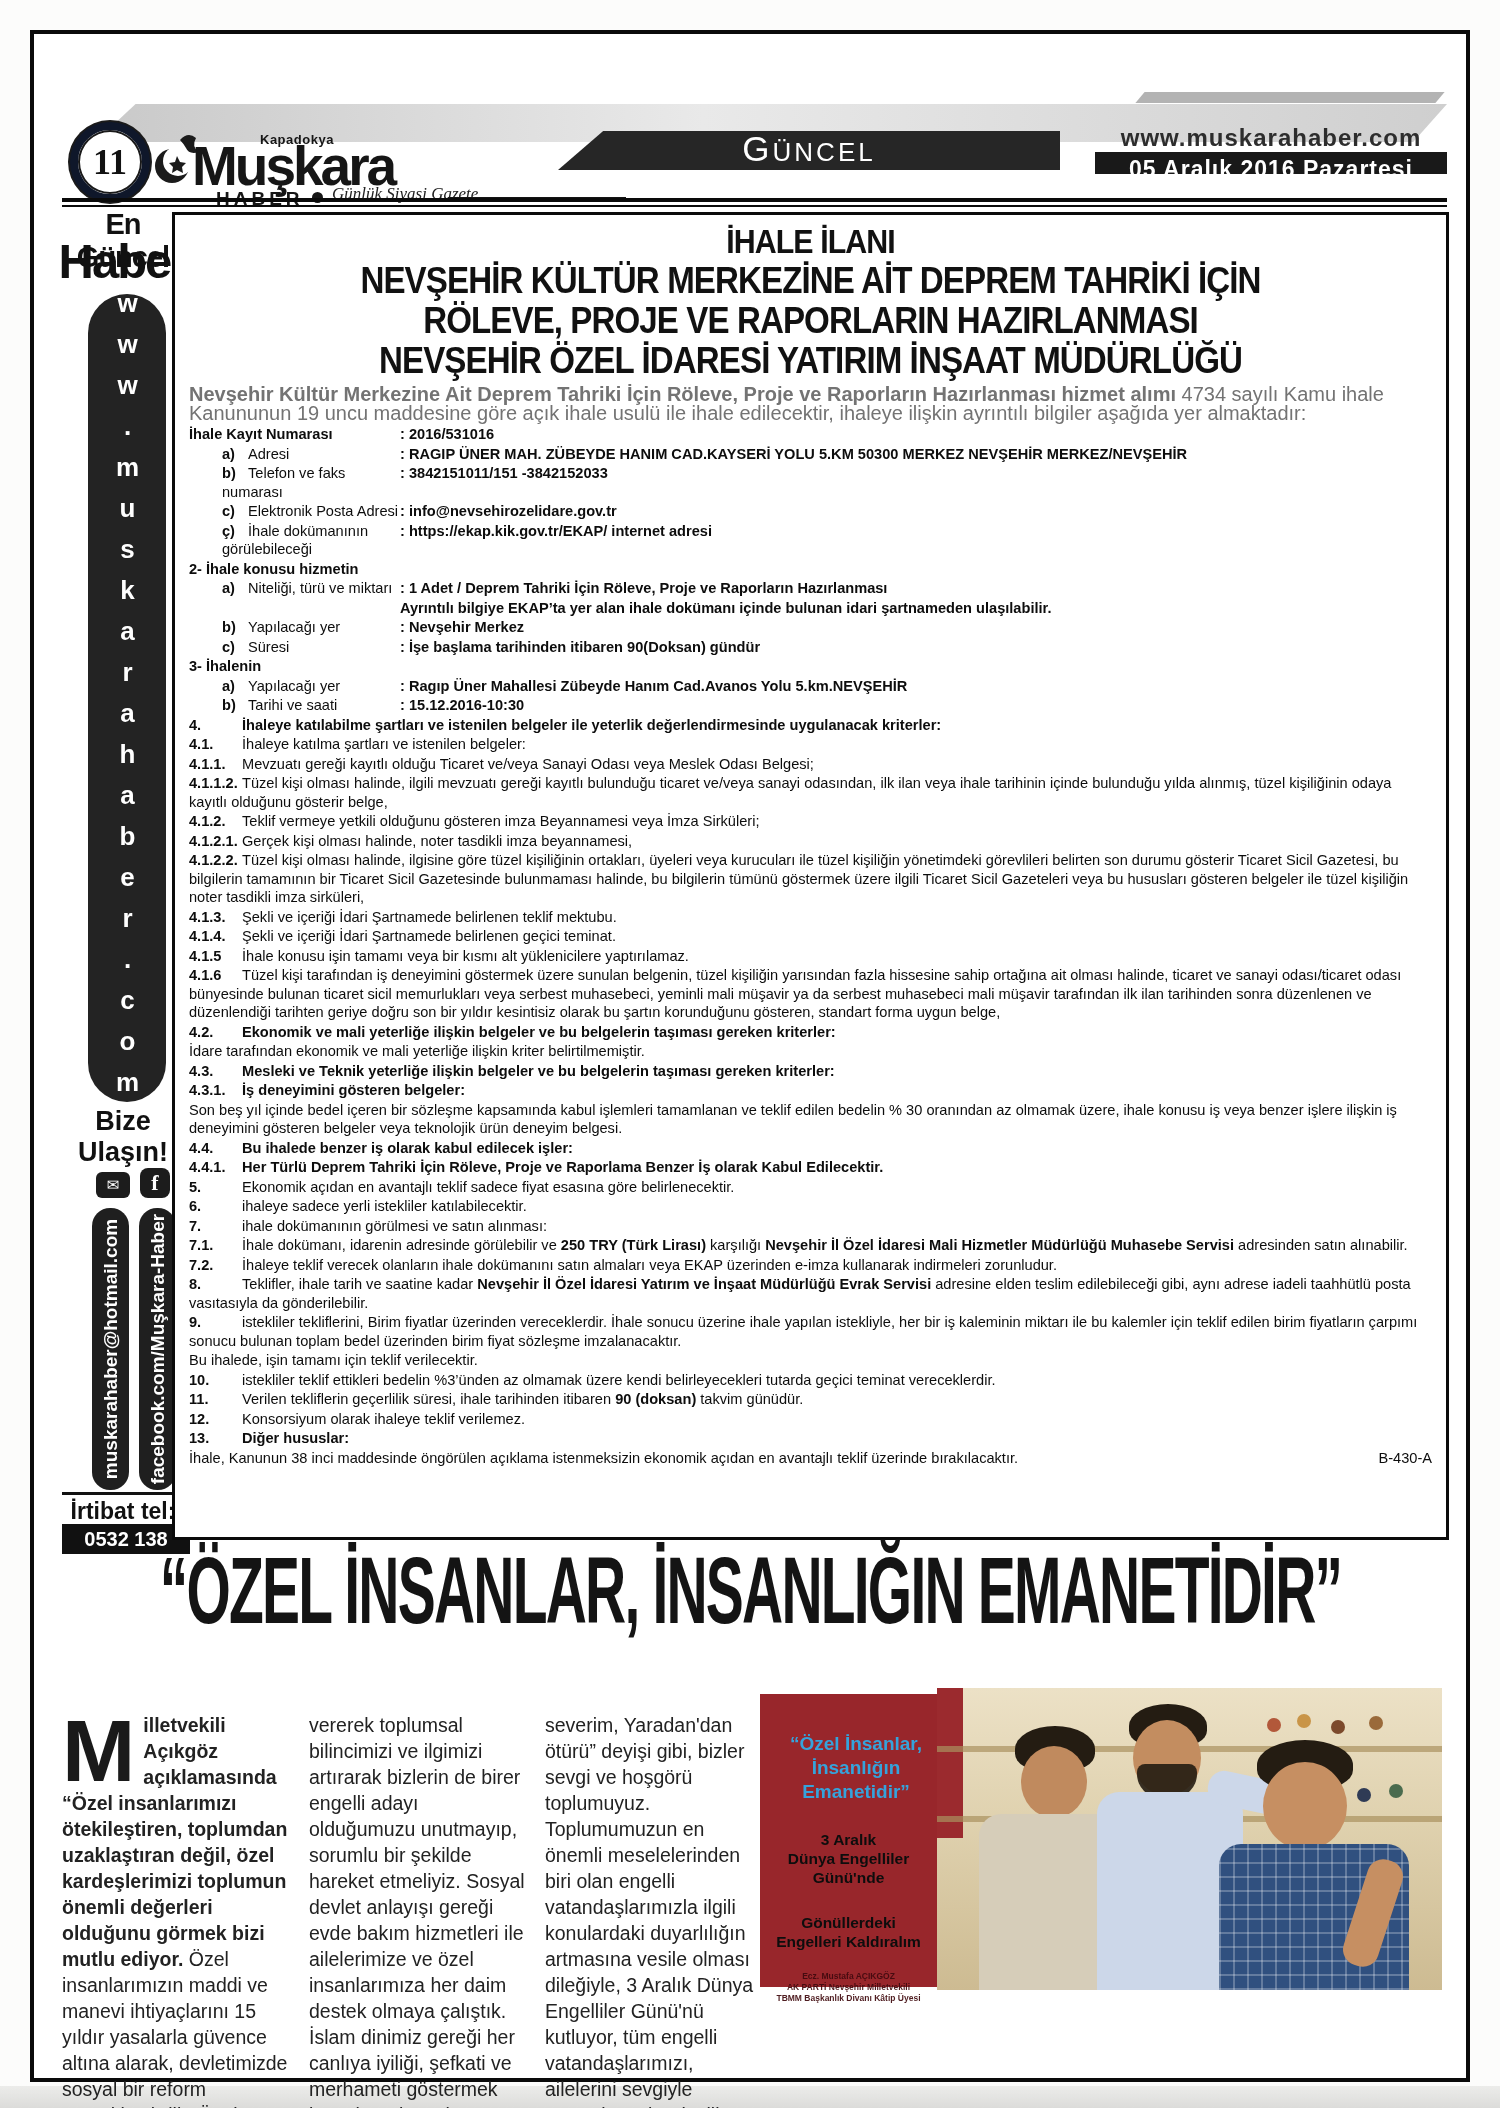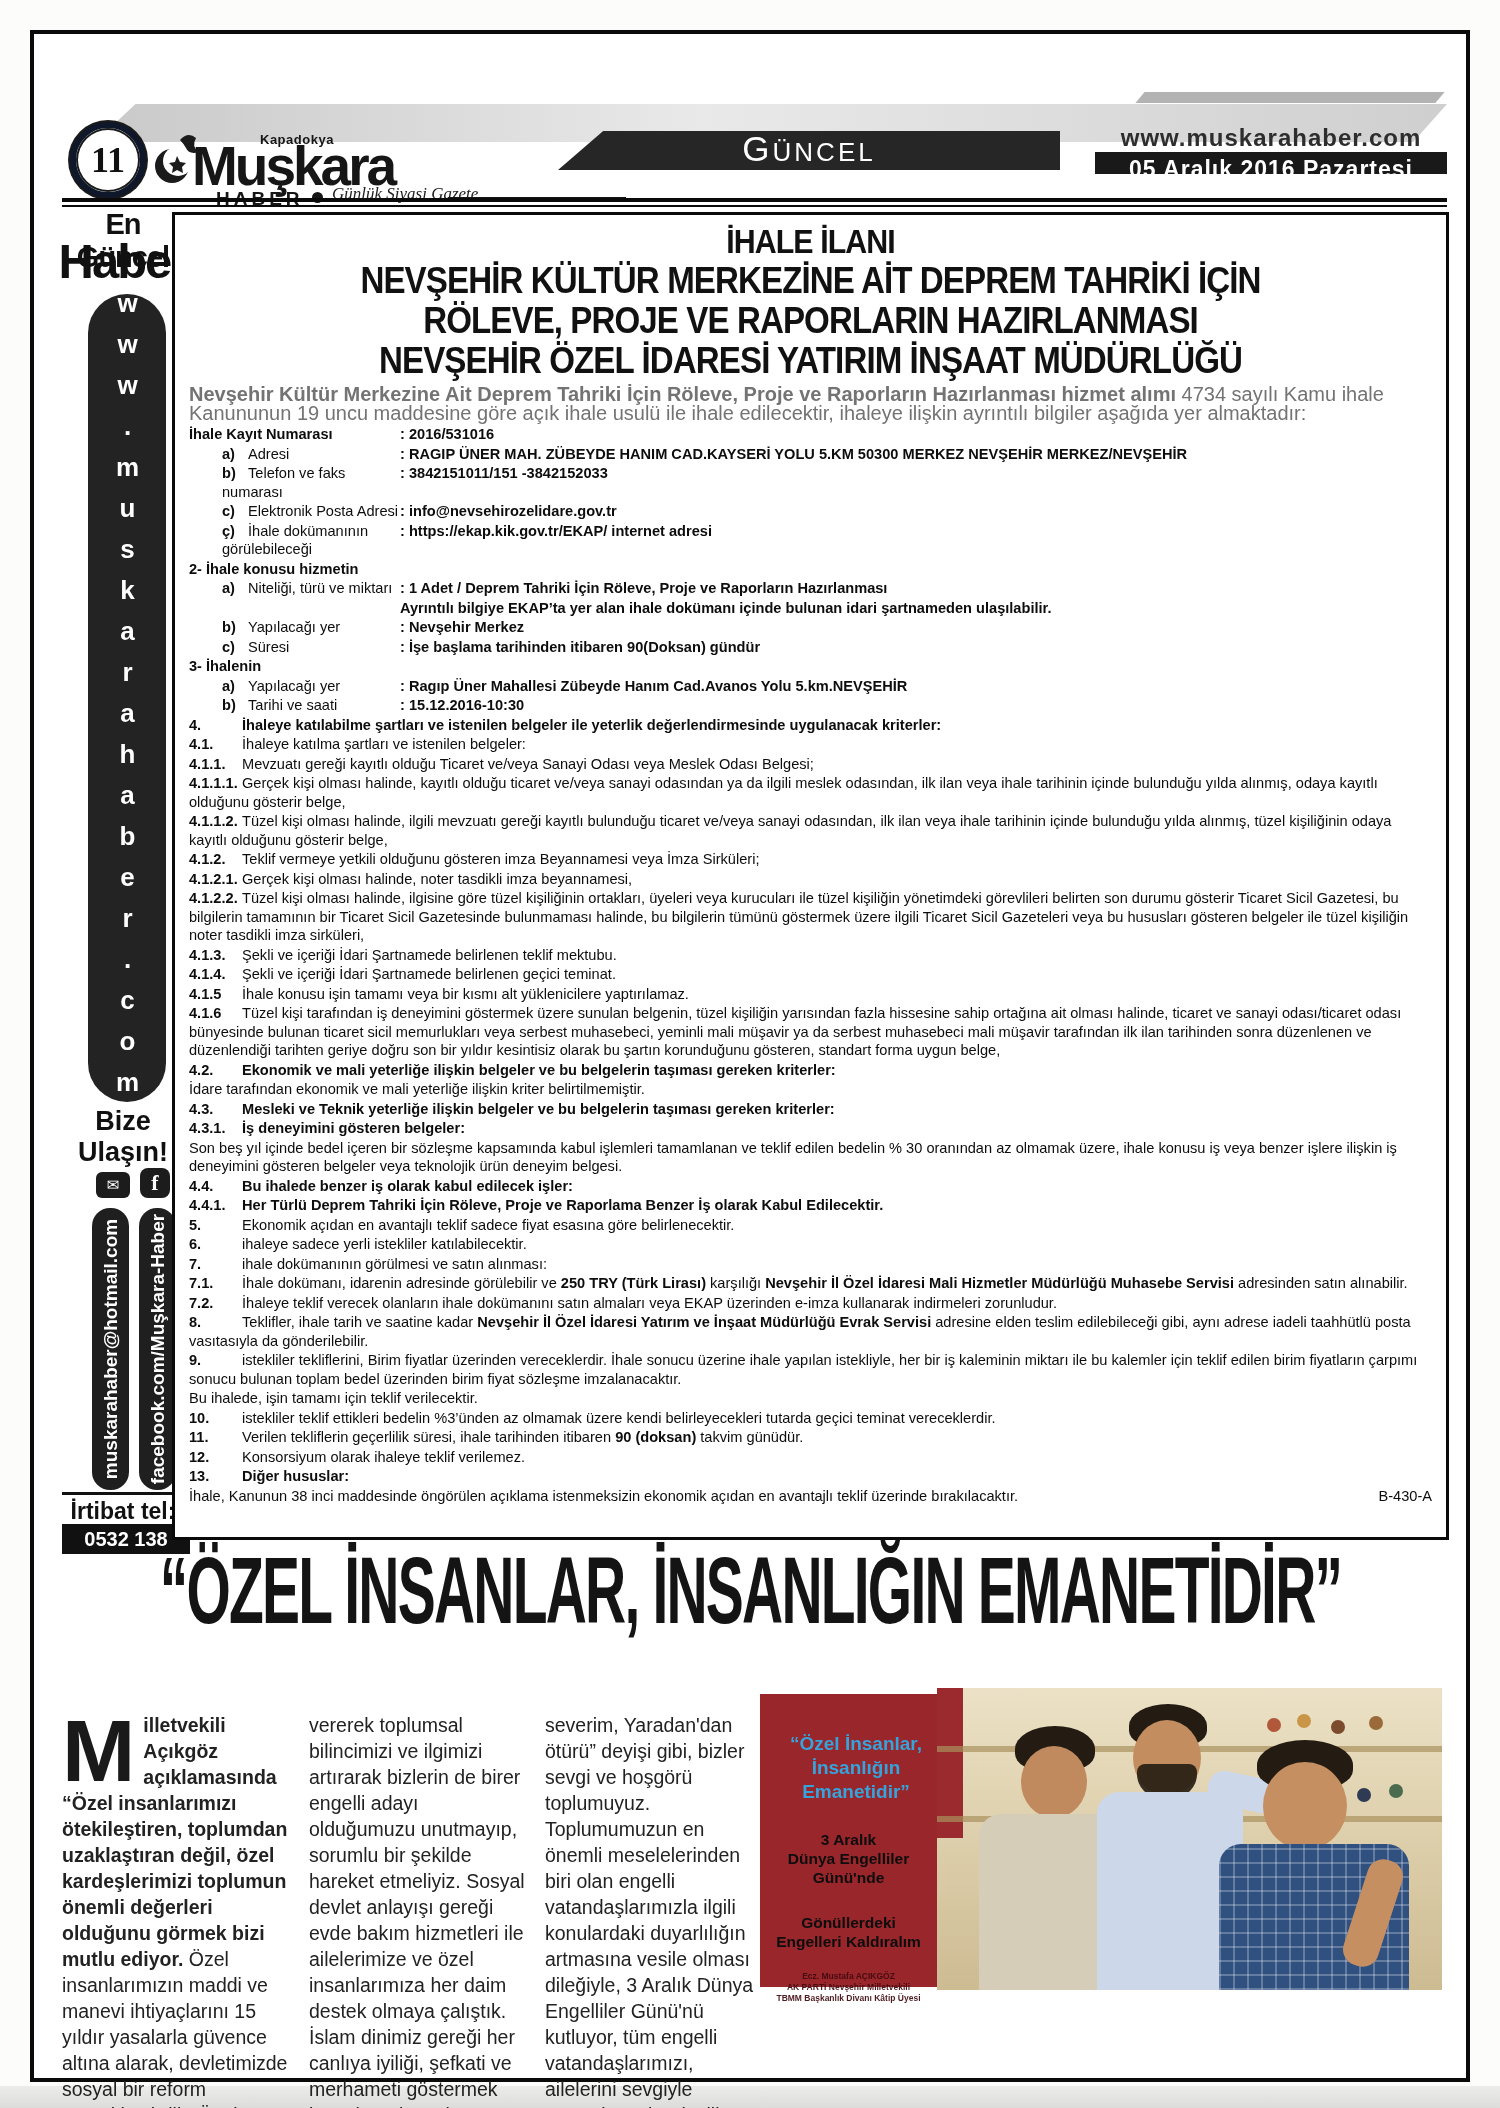--- a/index.html
+++ b/index.html
@@ -4,21 +4,21 @@
 <style>
   html,body{margin:0;padding:0;background:#fcfcfb;}
   .page{position:relative;width:1500px;height:2108px;background:#fcfcfb;font-family:"Liberation Sans",sans-serif;color:#111;overflow:hidden;}
   .abs{position:absolute;}
   .frame{left:30px;top:30px;width:1432px;height:2044px;border:4px solid #0a0a0a;background:#fff;}
   .noise-bottom{left:0;top:2086px;width:1500px;height:22px;background:linear-gradient(180deg,#ececea,#dcdcda);}
 
   
   .swooshA{left:95px;top:104px;width:1352px;height:38px;background:linear-gradient(90deg,#c9c9c9,#e9e9e9 45%,#cfcfcf);clip-path:polygon(0 100%,3% 0,100% 0,97.5% 100%);}
   .swooshB{left:1140px;top:92px;width:300px;height:11px;background:#b3b3b3;transform:skewX(-40deg);}
-  .pgnum{left:70px;top:122px;width:64px;height:64px;border-radius:50%;border:6px solid #0f172a;box-shadow:0 0 0 2px #1a1a1a, inset 0 0 0 2px #1a1a1a;background:#fff;display:flex;align-items:center;justify-content:center;font-family:"Liberation Serif",serif;font-size:36px;font-weight:700;color:#111;}
+  .pgnum{left:70px;top:122px;width:64px;height:64px;border-radius:50%;border:8px solid #0f172a;box-shadow:0 0 0 2px #1a1a1a, inset 0 0 0 2px #1a1a1a;background:#fff;display:flex;align-items:center;justify-content:center;font-family:"Liberation Serif",serif;font-size:36px;font-weight:700;color:#111;}
   .mast-mark{left:150px;top:130px;width:58px;height:60px;}
   .mast-region{left:260px;top:132px;font-size:13px;font-weight:700;letter-spacing:.5px;color:#161616;}
   .mast-title{left:192px;top:134px;font-size:55px;font-weight:900;letter-spacing:-3px;color:#161616;}
   .mast-sub{left:216px;top:188px;font-size:19px;font-weight:700;letter-spacing:4px;color:#161616;}
   .mast-dot{left:312px;top:192px;width:11px;height:11px;border-radius:50%;background:#161616;}
   .mast-tagline{left:332px;top:184px;font-family:"Liberation Serif",serif;font-style:italic;font-size:17px;color:#222;}
   .mast-rule{left:448px;top:197px;width:178px;height:3px;background:#141414;}
   .guncel{left:558px;top:131px;width:502px;height:39px;background:#262626;clip-path:polygon(0 100%,9% 0,100% 0,100% 100%);display:flex;align-items:center;justify-content:center;}
   .guncel-text{color:#fff;font-size:26px;font-weight:400;letter-spacing:3px;line-height:39px;}
   .guncel-text::first-letter{font-size:35px;}
@@ -201,21 +201,20 @@
           <span class="klab"><span class="kpf">a)</span>Yapılacağı yer</span>
           <span class="kval">: Ragıp Üner Mahallesi Zübeyde Hanım Cad.Avanos Yolu 5.km.NEVŞEHİR</span>
         </div>
         <div class="trow t-kv">
           <span class="klab"><span class="kpf">b)</span>Tarihi ve saati</span>
           <span class="kval">: 15.12.2016-10:30</span>
         </div>
         <div class="trow n"><span class="rnum">4.</span><span class="bb">İhaleye katılabilme şartları ve istenilen belgeler ile yeterlik değerlendirmesinde uygulanacak kriterler:</span></div>
         <div class="trow n"><span class="rnum">4.1.</span><span>İhaleye katılma şartları ve istenilen belgeler:</span></div>
         <div class="trow n"><span class="rnum">4.1.1.</span><span>Mevzuatı gereği kayıtlı olduğu Ticaret ve/veya Sanayi Odası veya Meslek Odası Belgesi;</span></div>
-        <div class="trow n"><span class="rnum">4.1.1.1.</span><span>Gerçek kişi olması halinde, kayıtlı olduğu ticaret ve/veya sanayi odasından ya da ilgili meslek odasından, ilk ilan veya ihale tarihinin içinde bulunduğu yılda alınmış, odaya kayıtlı olduğunu gösterir belge,</span></div>
         <div class="trow n"><span class="rnum">4.1.1.2.</span><span>Tüzel kişi olması halinde, ilgili mevzuatı gereği kayıtlı bulunduğu ticaret ve/veya sanayi odasından, ilk ilan veya ihale tarihinin içinde bulunduğu yılda alınmış, tüzel kişiliğinin odaya kayıtlı olduğunu gösterir belge,</span></div>
         <div class="trow n"><span class="rnum">4.1.2.</span><span>Teklif vermeye yetkili olduğunu gösteren imza Beyannamesi veya İmza Sirküleri;</span></div>
         <div class="trow n"><span class="rnum">4.1.2.1.</span><span>Gerçek kişi olması halinde, noter tasdikli imza beyannamesi,</span></div>
         <div class="trow n"><span class="rnum">4.1.2.2.</span><span>Tüzel kişi olması halinde, ilgisine göre tüzel kişiliğinin ortakları, üyeleri veya kurucuları ile tüzel kişiliğin yönetimdeki görevlileri belirten son durumu gösterir Ticaret Sicil Gazetesi, bu bilgilerin tamamının bir Ticaret Sicil Gazetesinde bulunmaması halinde, bu bilgilerin tümünü göstermek üzere ilgili Ticaret Sicil Gazeteleri veya bu hususları gösteren belgeler ile tüzel kişiliğin noter tasdikli imza sirküleri,</span></div>
         <div class="trow n"><span class="rnum">4.1.3.</span><span>Şekli ve içeriği İdari Şartnamede belirlenen teklif mektubu.</span></div>
         <div class="trow n"><span class="rnum">4.1.4.</span><span>Şekli ve içeriği İdari Şartnamede belirlenen geçici teminat.</span></div>
         <div class="trow n"><span class="rnum">4.1.5</span><span>İhale konusu işin tamamı veya bir kısmı alt yüklenicilere yaptırılamaz.</span></div>
         <div class="trow n"><span class="rnum">4.1.6</span><span>Tüzel kişi tarafından iş deneyimini göstermek üzere sunulan belgenin, tüzel kişiliğin yarısından fazla hissesine sahip ortağına ait olması halinde, ticaret ve sanayi odası/ticaret odası bünyesinde bulunan ticaret sicil memurlukları veya serbest muhasebeci, yeminli mali müşavir ya da serbest muhasebeci mali müşavir tarafından ilk ilan tarihinden sonra düzenlenen ve düzenlendiği tarihten geriye doğru son bir yıldır kesintisiz olarak bu şartın korunduğunu gösteren, standart forma uygun belge,</span></div>
         <div class="trow n"><span class="rnum">4.2.</span><span class="bb">Ekonomik ve mali yeterliğe ilişkin belgeler ve bu belgelerin taşıması gereken kriterler:</span></div>
         <div class="trow p"><span>İdare tarafından ekonomik ve mali yeterliğe ilişkin kriter belirtilmemiştir.</span></div>

